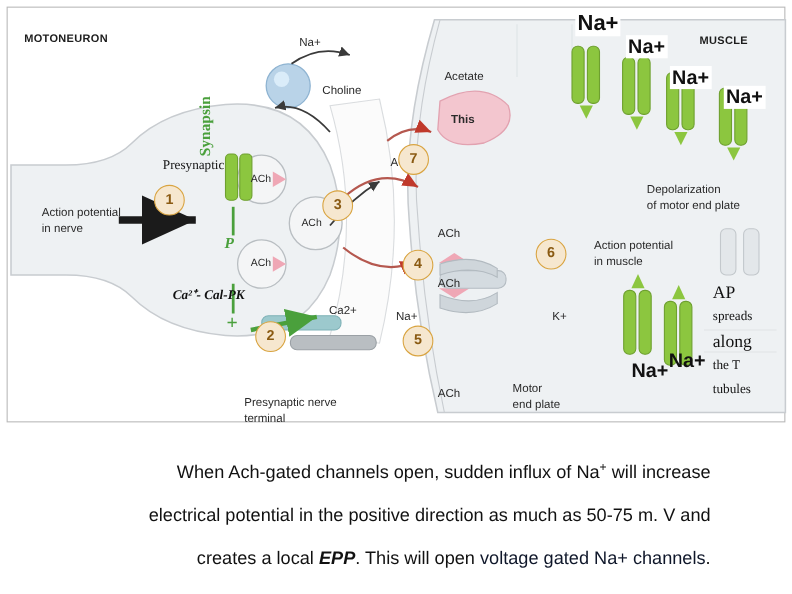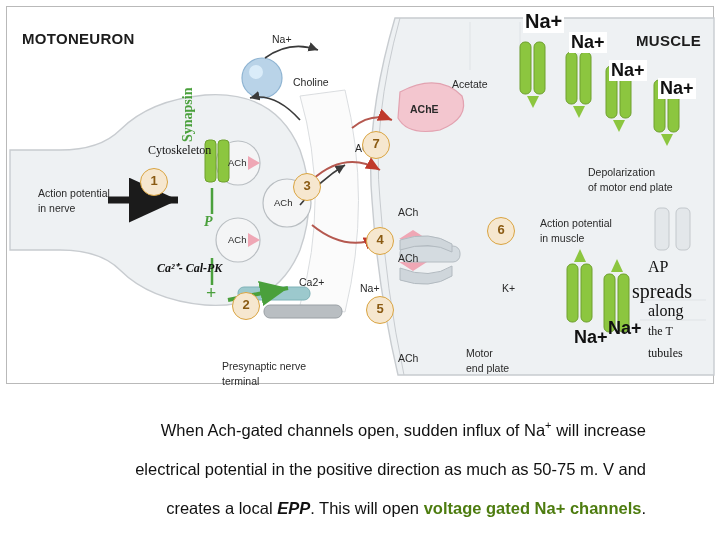--- a/index.html
+++ b/index.html
@@ -48,21 +48,21 @@
     position: absolute;
     color: #222222;
     font-family: "Liberation Sans", sans-serif;
     white-space: nowrap;
   }
   .lbl-bold {
     font-weight: bold;
   }
   .lbl-head {
     font-weight: bold;
-    font-size: 15px;
+    font-size: 10px;
     letter-spacing: .3px;
     color: #1c1c1c;
   }
   .lbl-small {
     font-size: 10.5px;
     color: #2a2a2a;
   }
   .lbl-tiny {
     font-size: 9.5px;
     color: #2a2a2a;
@@ -118,22 +118,22 @@
     height: 142px;
     padding: 8px 22px 0 22px;
     box-sizing: border-box;
     font-family: "Liberation Sans", sans-serif;
     font-size: 16.5px;
     color: #111111;
     line-height: 39px;
     text-align: right;
   }
   #caption .green {
-    color: #4d7c0f;
-    font-weight: bold;
+    color: #0f172a;
+    font-weight: normal;
   }
   #caption i {
     font-weight: bold;
   }
   .cap-line {
     white-space: nowrap;
   }
 </style>
 </head>
 <body>
@@ -262,22 +262,22 @@
       <path d="M212 188 L212 214" stroke="#4aa03c" stroke-width="2.5" fill="none"></path>
       <path d="M212 258 L212 285" stroke="#4aa03c" stroke-width="2.5" fill="none"></path>
     </g>
   </svg>
 
   <div class="lbl lbl-head" style="left:22px; top:30px;">MOTONEURON</div>
   <div class="lbl lbl-head" style="left:636px; top:32px;">MUSCLE</div>
 
   <div class="lbl lbl-small" style="left:272px; top:33px;">Na+</div>
   <div class="lbl lbl-small" style="left:293px; top:76px;">Choline</div>
-  <div class="lbl lbl-small" style="left:404px; top:78px;margin-left:48px;">Acetate</div>
-  <div class="lbl lbl-small lbl-bold" style="left:410px; top:103px;">AChE</div>
+  <div class="lbl lbl-small" style="left:404px; top:64px;">Acetate</div>
+  <div class="lbl lbl-small lbl-bold" style="left:410px; top:103px;">This</div>
   <div class="lbl lbl-small" style="left:355px; top:142px;">ACh</div>
   <div class="lbl lbl-small" style="left:398px; top:206px;">ACh</div>
   <div class="lbl lbl-small" style="left:398px; top:252px;">ACh</div>
   <div class="lbl lbl-tiny" style="left:228px; top:157px;">ACh</div>
   <div class="lbl lbl-tiny" style="left:228px; top:234px;">ACh</div>
   <div class="lbl lbl-tiny" style="left:274px; top:197px;">ACh</div>
 
   <div class="lbl lbl-small" style="left:38px; top:186px; white-space:pre; line-height:15px;">Action potential
 in nerve</div>
   <div class="lbl lbl-small" style="left:588px; top:165px; white-space:pre; line-height:15px;">Depolarization
@@ -304,32 +304,32 @@
   <div class="step" style="left:362px; top:131px;">7</div>
 
   <div class="na-flag" style="left:523px; top:10px; font-size:20px;">Na+</div>
   <div class="na-flag" style="left:569px; top:32px; font-size:18px;">Na+</div>
   <div class="na-flag" style="left:609px; top:60px; font-size:18px;">Na+</div>
   <div class="na-flag" style="left:658px; top:78px; font-size:18px;">Na+</div>
 
   <div class="na-flag" style="left:572px; top:327px; font-size:18px; background:transparent;">Na+</div>
   <div class="na-flag" style="left:606px; top:318px; font-size:18px; background:transparent;">Na+</div>
 
-  <div class="serif-anno" style="left:148px; top:143px; font-size:12px;">Cytoskeleton</div>
+  <div class="serif-anno" style="left:148px; top:143px; font-size:12px;">Presynaptic</div>
 
   <div class="green-anno" style="left:196px; top:126px; font-size:14px; transform: rotate(-90deg); transform-origin: left bottom;">Synapsin</div>
 
   <div class="green-anno" style="left:204px; top:214px; font-size:14px; font-style:italic;">P</div>
 
   <div class="serif-anno lbl-bold" style="left:157px; top:259px; font-size:12px; font-style:italic;">Ca²⁺- Cal-PK</div>
 
   <div class="green-anno" style="left:206px; top:283px; font-size:18px;">+</div>
 
   <div class="serif-anno" style="left:648px; top:258px; font-size:16px;">AP</div>
-  <div class="serif-anno" style="left:632px; top:280px; font-size:20px;">spreads</div>
+  <div class="serif-anno" style="left:648px; top:280px; font-size:12px;">spreads</div>
   <div class="serif-anno" style="left:648px; top:302px; font-size:16px;font-family:Liberation Serif, serif;">along</div>
   <div class="serif-anno" style="left:648px; top:324px; font-size:12px;">the T</div>
   <div class="serif-anno" style="left:648px; top:346px; font-size:12px;">tubules</div>
 </div>
 
 <div id="caption">
   <div class="cap-line">
     <span>When Ach-gated channels open, sudden influx of Na</span><sup style="font-size:11px;">+</sup><span> will increase</span>
   </div>
   <div class="cap-line">electrical potential in the positive direction as much as 50-75 m. V and</div>

